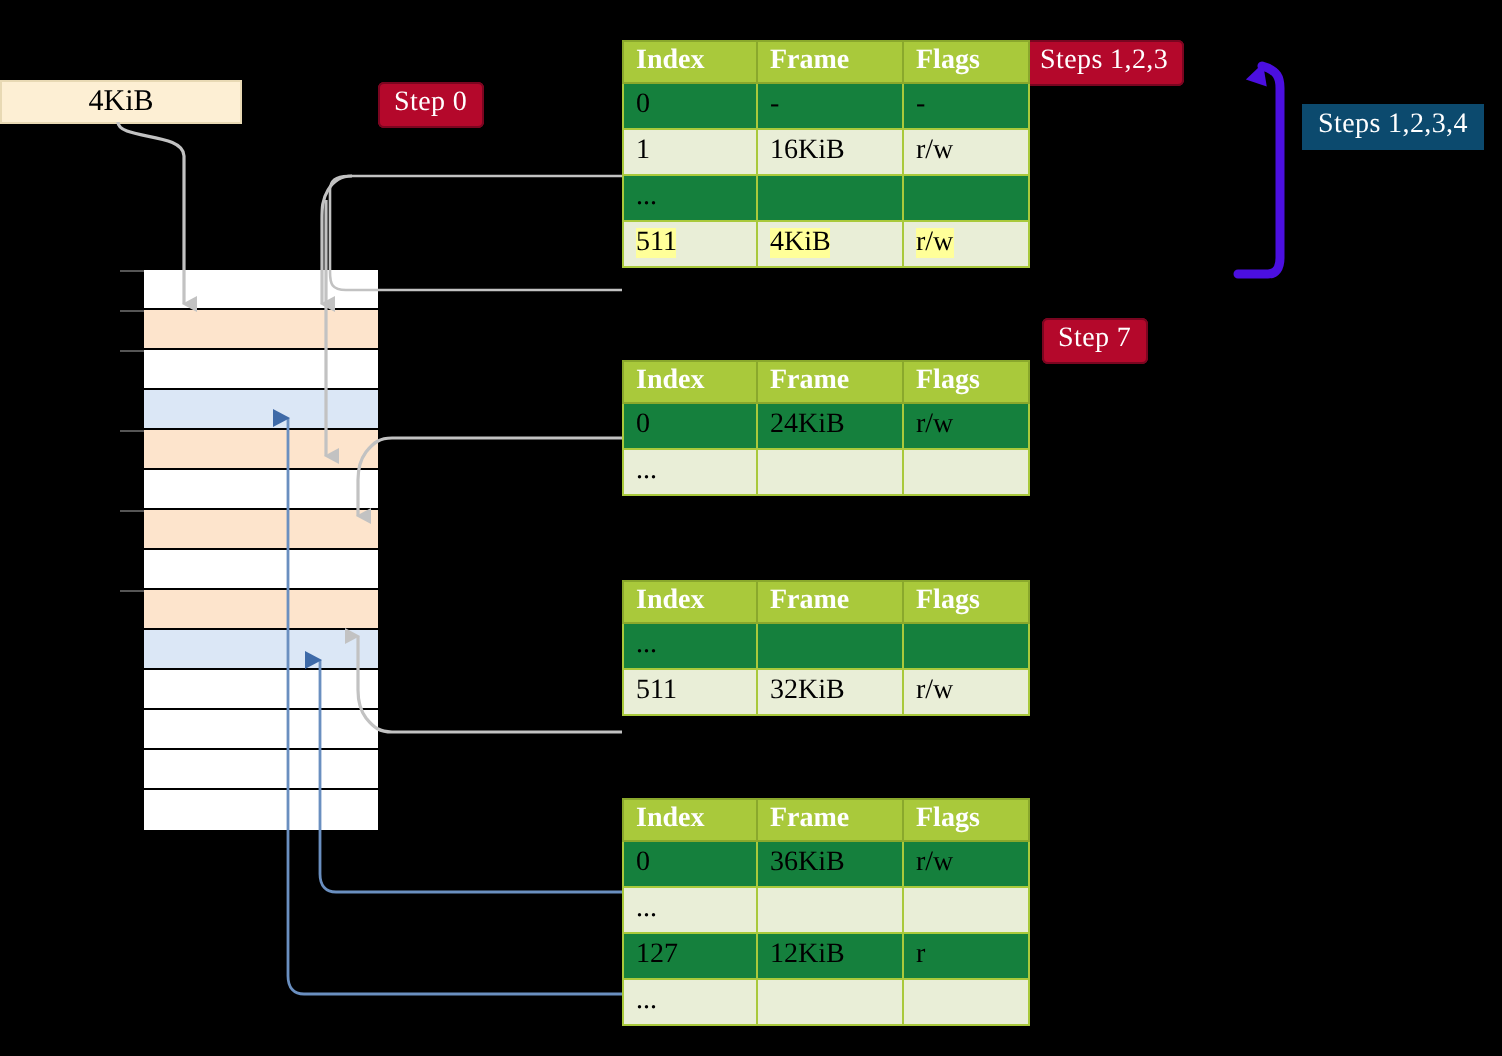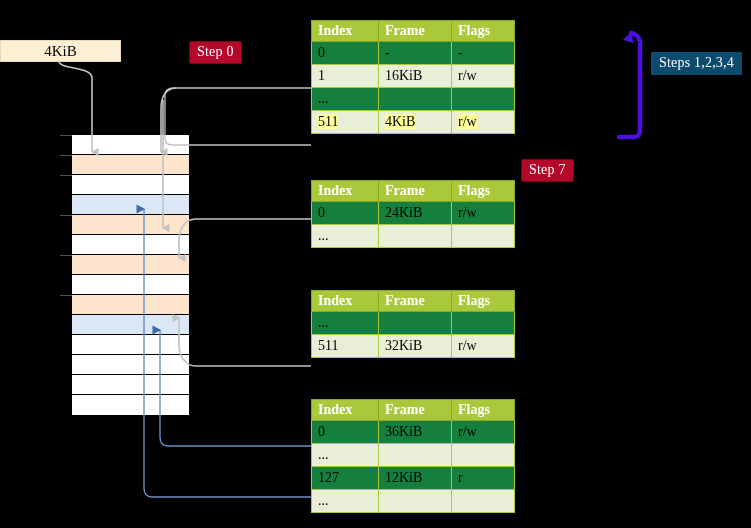--- a/index.html
+++ b/index.html
@@ -49,20 +49,23 @@
 <div class="stage">
 
   <div class="kib-box" style="left:0px;top:40px;width:119px;height:20px;">
     <span>4KiB</span>
   </div>
 
   <div class="badge red" style="left:189px;top:41px;">
     <span>Step 0</span>
   </div>
 
+  <div class="badge red" style="left:512px;top:20px;">
+    <span>Steps 1,2,3</span>
+  </div>
 
   <div class="badge blue" style="left:651px;top:20px;">
     <span>Steps 1,2,3,4</span>
   </div>
 
   <div class="badge red" style="left:521px;top:159px;">
     <span>Step 7</span>
   </div>
 
   <div class="mem" id="memgrid">

